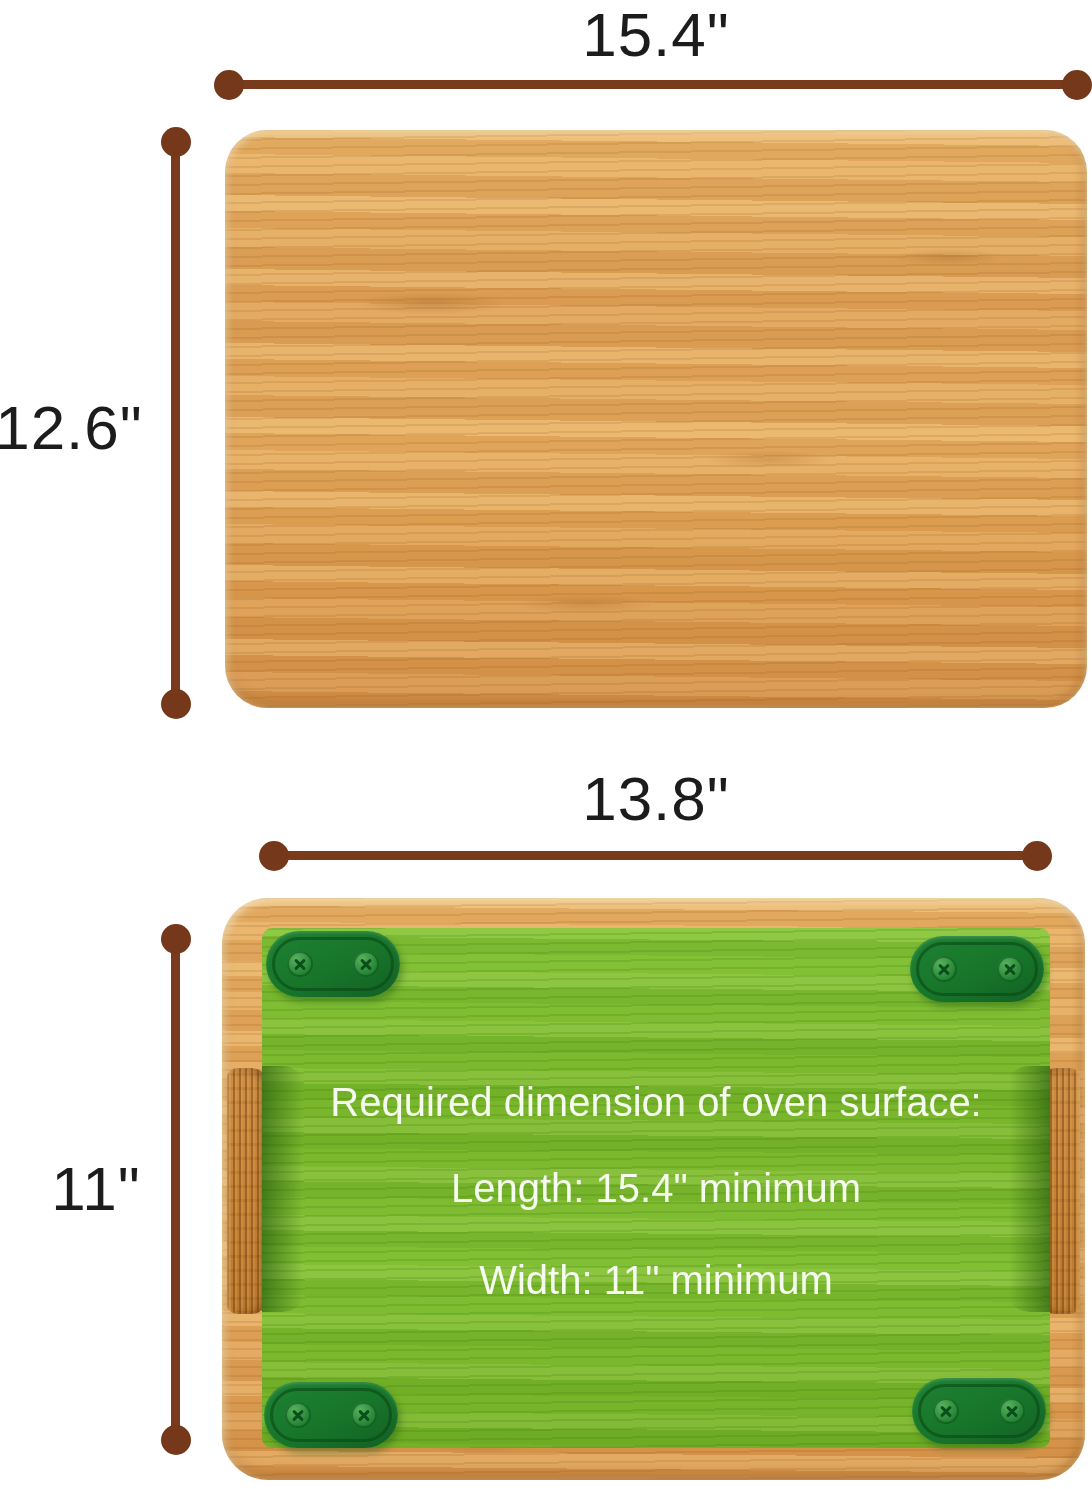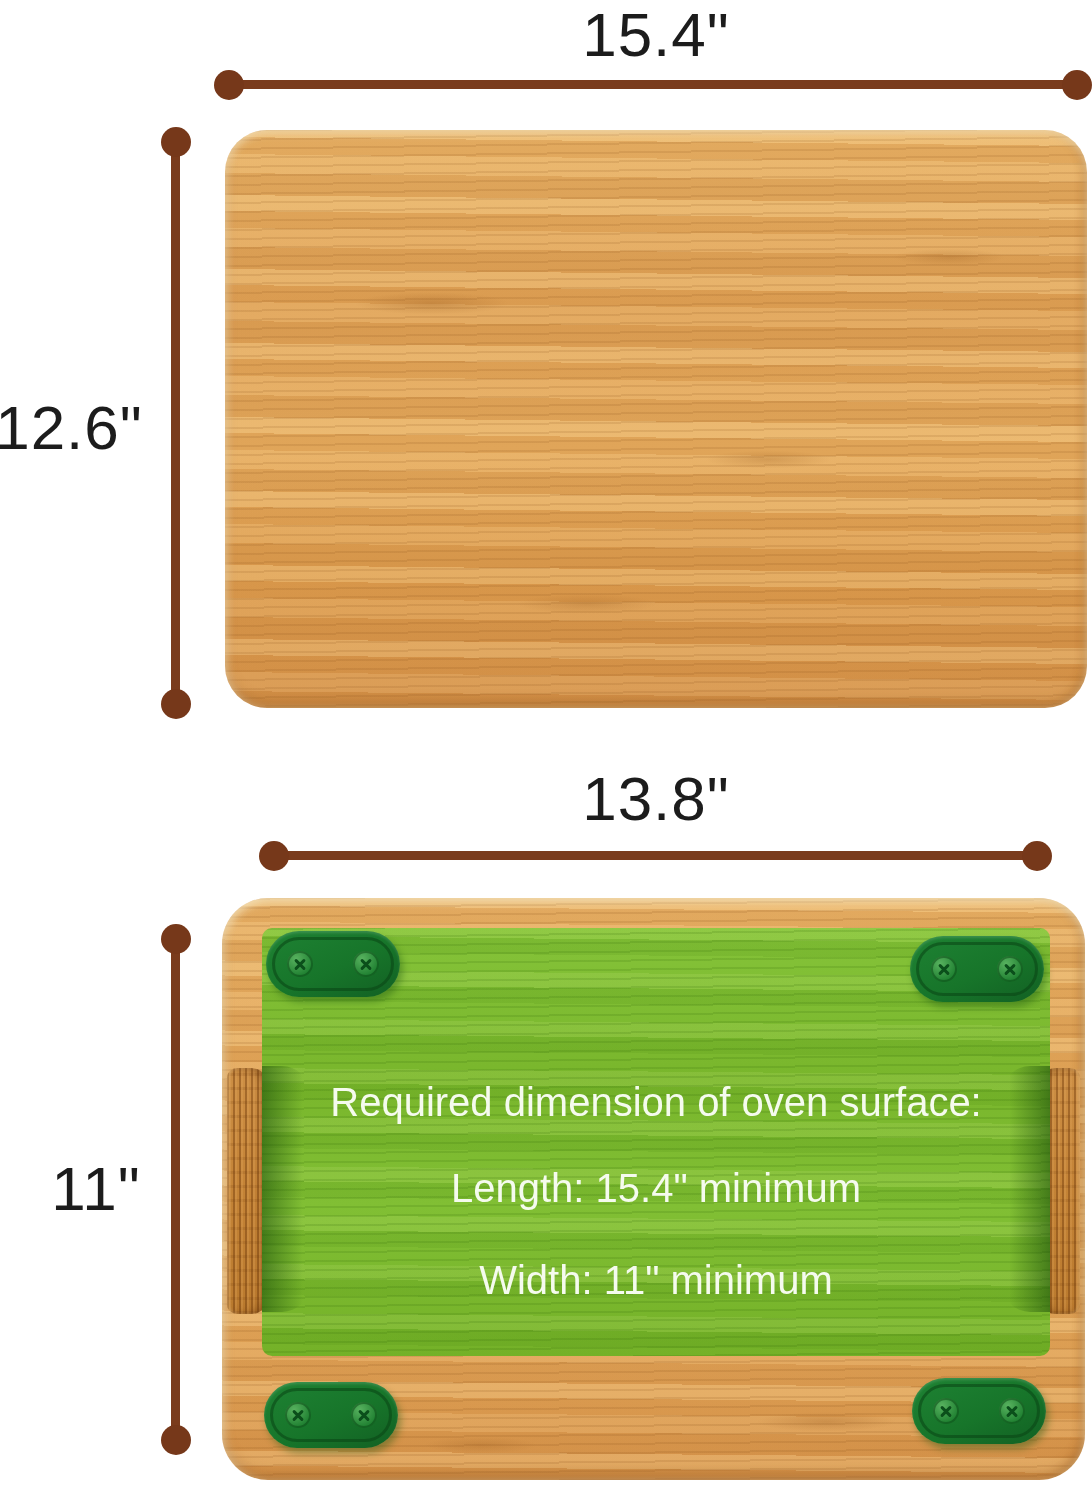--- a/index.html
+++ b/index.html
@@ -82,21 +82,21 @@
     left:5px; border-radius:10px 18px 18px 10px;
     box-shadow: inset -6px 0 8px rgba(96,48,8,.5), inset 2px 0 3px rgba(255,220,160,.4);
   }
   .handle-r {
     right:5px; border-radius:18px 10px 10px 18px;
     box-shadow: inset 6px 0 8px rgba(96,48,8,.5), inset -2px 0 3px rgba(255,220,160,.4);
   }
 
   
   .overlay {
-    position:absolute; left:40px; top:30px; width:788px; height:428px;
+    position:absolute; left:40px; top:30px; width:788px; height:520px;
     border-radius:10px;
     background:
       repeating-linear-gradient(179.3deg, rgba(48,104,6,.16) 0 2px, rgba(0,0,0,0) 2px 9px),
       repeating-linear-gradient(180.5deg, rgba(224,246,150,.12) 0 15px, rgba(70,134,12,.14) 15px 31px, rgba(0,0,0,0) 31px 49px),
       linear-gradient(180deg, #85c339 0%, #79b62c 35%, #81bf34 65%, #74b128 100%);
   }
   .recess {
     position:absolute; top:138px; width:48px; height:246px;
   }
   .recess-l { left:0;  border-radius:0 28px 28px 0; background:linear-gradient(90deg, rgba(16,66,6,.5), rgba(16,66,6,0) 85%); }

